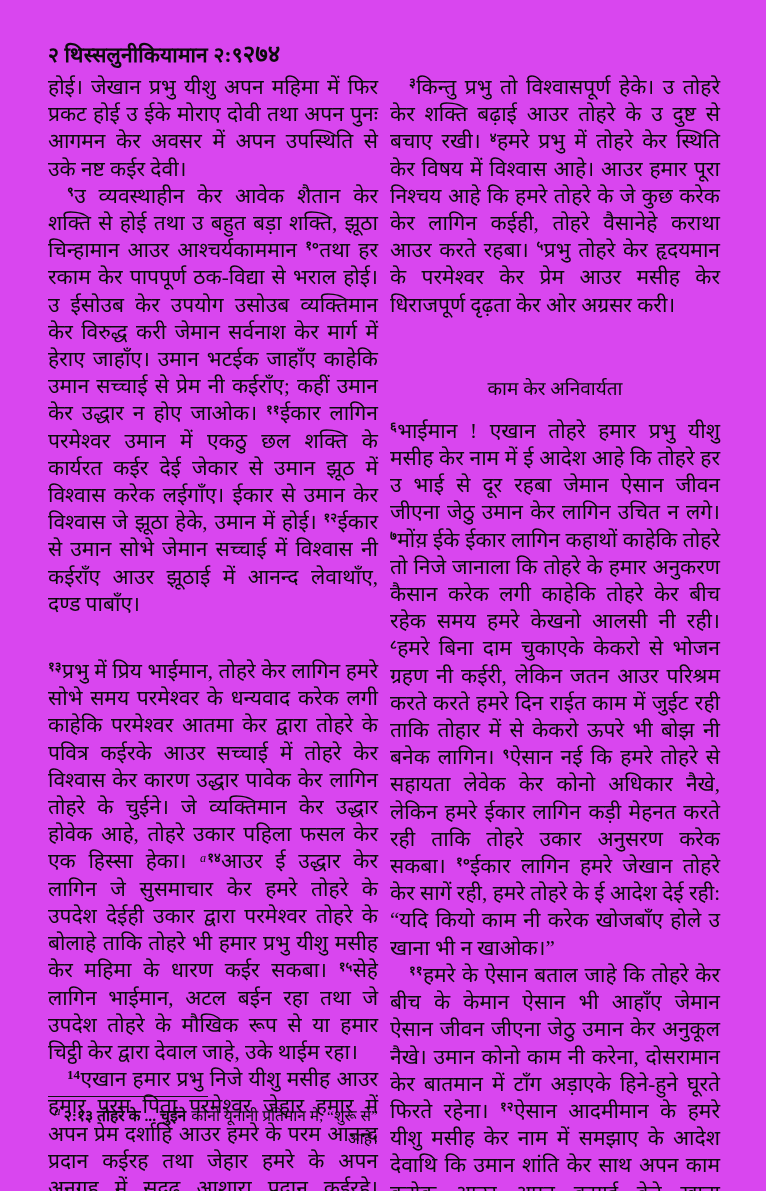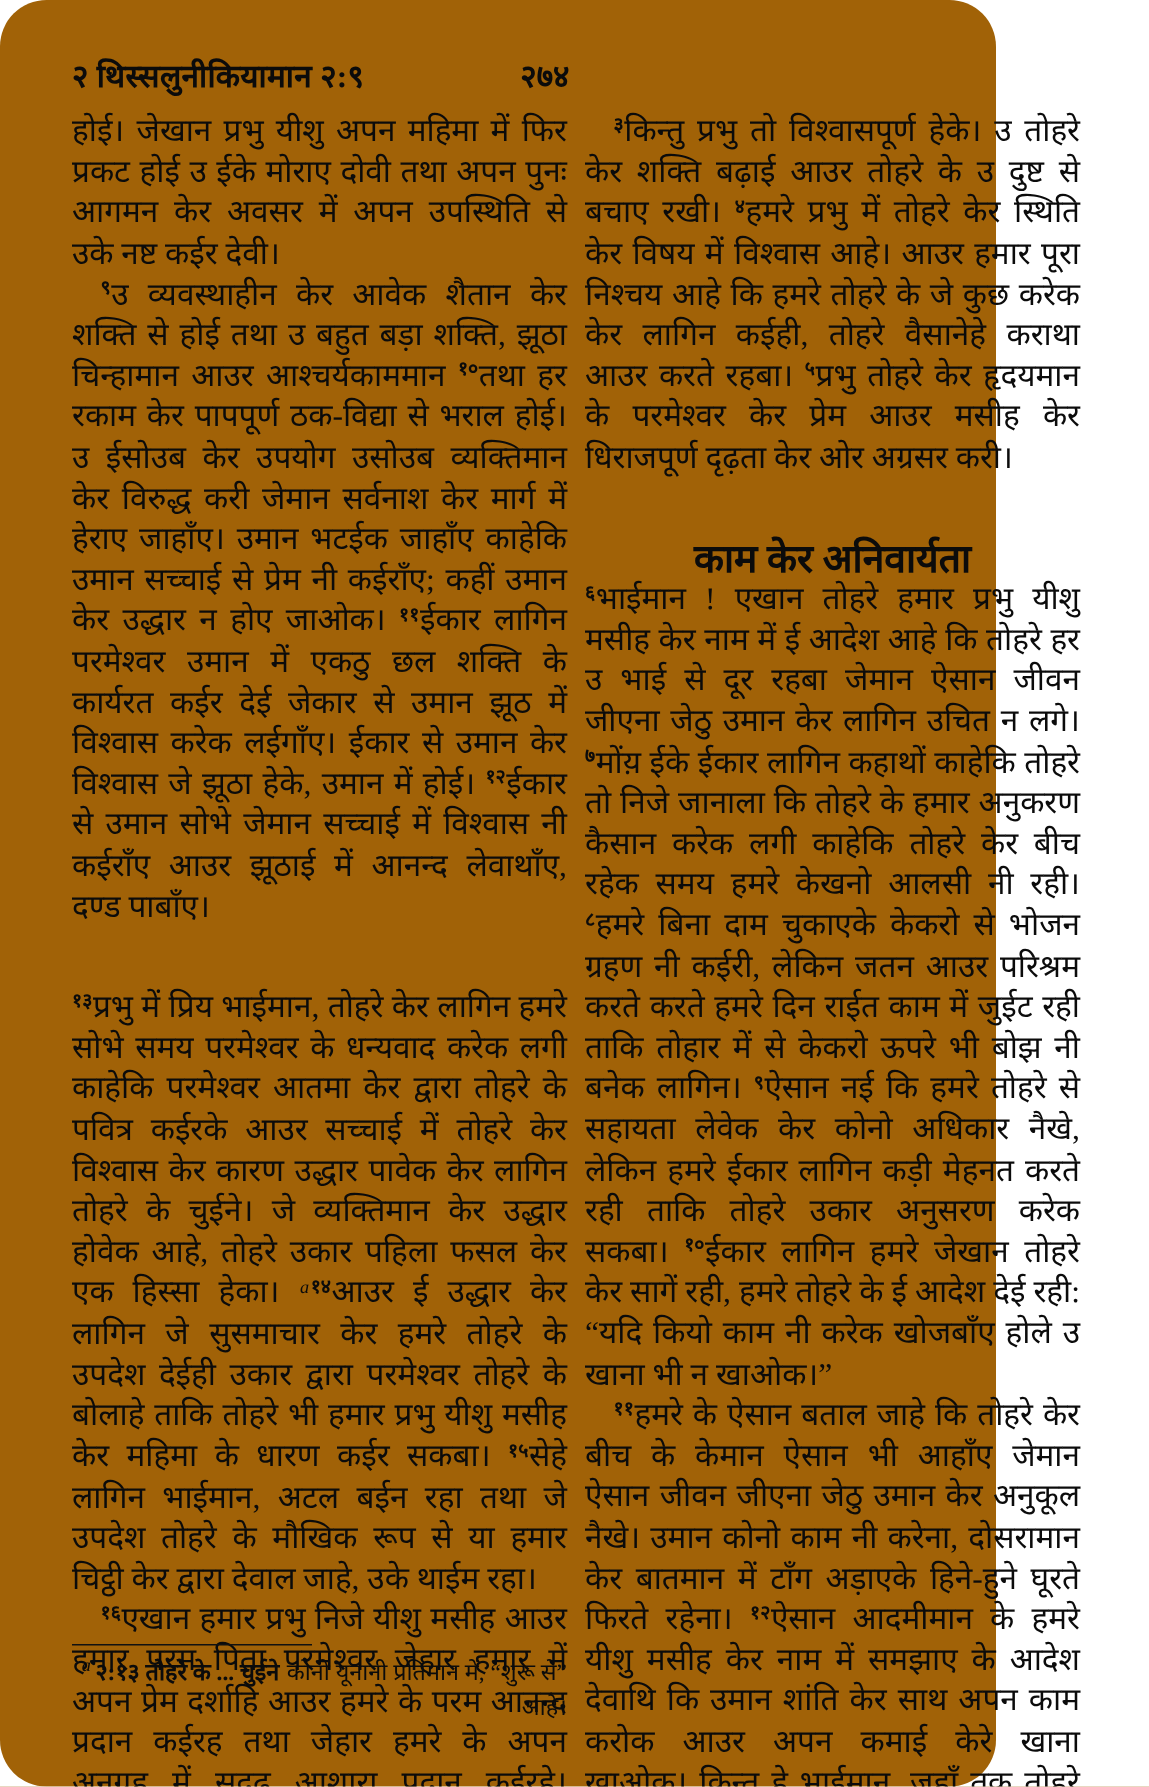--- a/index.html
+++ b/index.html
@@ -13,46 +13,44 @@
     height: 1191px;
     font-family: "Liberation Serif", "DejaVu Serif", serif;
     color: #0b0b0b;
     position: relative;
     overflow: hidden;
   }
 
   .page {
     position: absolute;
     left: 0; top: 0;
-    width: 664px;
+    width: 766px;
     height: 1191px;
-    background: #a16207;
-    border-radius: 31px;
+    background: #d946ef;
   }
 
   
   .running-head {
     position: absolute;
     left: 48px;
     top: 36px;
     width: 672px;
     height: 32px;
     display: flex;
     align-items: baseline;
   }
   .rh-book {
     font-size: 21px;
     font-weight: bold;
     letter-spacing: 0.2px;
     white-space: nowrap;
   }
   .rh-folio {
-    font-size: 21px;
+    font-size: 24px;
     font-weight: bold;
-    margin-left: 104px;
     white-space: nowrap;
   }
 
   
   .columns {
     position: absolute;
     left: 48px;
     top: 74px;
     width: 672px;
     height: 1010px;
@@ -87,23 +85,23 @@
   }
   sup.fn {
     font-size: 0.58em;
     vertical-align: 0.55em;
     line-height: 0;
     font-style: italic;
     margin: 0 1px;
   }
 
   h2.section {
-    margin: 0;
-    font-size: 26px;
-    font-weight: bold;
+    margin: 16px;
+    font-size: 19px;
+    font-weight: normal;
     text-align: center;
     line-height: 27px;
   }
 
   .spacer-lg { height: 40px; }
   .spacer-md { height: 28px; }
 
   
   .footnote-area {
     position: absolute;
@@ -147,21 +145,21 @@
     <span class="rh-book">२ थिस्सलुनीकियामान २:९</span>
     <span class="rh-folio">२७४</span>
   </div>
 
   <div class="columns">
     <div class="col col-left" id="col-left">
         <p class="verse">होई। जेखान प्रभु यीशु अपन महिमा में फिर प्रकट होई उ ईके मोराए दोवी तथा अपन पुनः आगमन केर अवसर में अपन उपस्थिति से उके नष्ट कईर देवी।</p>
         <p class="verse indent"><sup class="vn">९</sup>उ व्यवस्थाहीन केर आवेक शैतान केर शक्ति से होई तथा उ बहुत बड़ा शक्ति, झूठा चिन्हामान आउर आश्चर्यकाममान <sup class="vn">१०</sup>तथा हर रकाम केर पापपूर्ण ठक-विद्या से भराल होई। उ ईसोउब केर उपयोग उसोउब व्यक्तिमान केर विरुद्ध करी जेमान सर्वनाश केर मार्ग में हेराए जाहाँए। उमान भटईक जाहाँए काहेकि उमान सच्चाई से प्रेम नी कईराँए; कहीं उमान केर उद्धार न होए जाओक। <sup class="vn">११</sup>ईकार लागिन परमेश्वर उमान में एकठु छल शक्ति के कार्यरत कईर देई जेकार से उमान झूठ में विश्वास करेक लईगाँए। ईकार से उमान केर विश्वास जे झूठा हेके, उमान में होई। <sup class="vn">१२</sup>ईकार से उमान सोभे जेमान सच्चाई में विश्वास नी कईराँए आउर झूठाई में आनन्द लेवाथाँए, दण्ड पाबाँए।</p>
         <div class="spacer-lg"></div>
         <p class="verse"><sup class="vn">१३</sup>प्रभु में प्रिय भाईमान, तोहरे केर लागिन हमरे सोभे समय परमेश्वर के धन्यवाद करेक लगी काहेकि परमेश्वर आतमा केर द्वारा तोहरे के पवित्र कईरके आउर सच्चाई में तोहरे केर विश्वास केर कारण उद्धार पावेक केर लागिन तोहरे के चुईने। जे व्यक्तिमान केर उद्धार होवेक आहे, तोहरे उकार पहिला फसल केर एक हिस्सा हेका। <sup class="fn">a</sup><sup class="vn">१४</sup>आउर ई उद्धार केर लागिन जे सुसमाचार केर हमरे तोहरे के उपदेश देईही उकार द्वारा परमेश्वर तोहरे के बोलाहे ताकि तोहरे भी हमार प्रभु यीशु मसीह केर महिमा के धारण कईर सकबा। <sup class="vn">१५</sup>सेहे लागिन भाईमान, अटल बईन रहा तथा जे उपदेश तोहरे के मौखिक रूप से या हमार चिट्ठी केर द्वारा देवाल जाहे, उके थाईम रहा।</p>
-        <p class="verse indent"><sup class="vn">१६</sup>एखान हमार प्रभु निजे यीशु मसीह आउर हमार परम पिता परमेश्वर जेहार हमार में अपन प्रेम दर्शाहि आउर हमरे के परम आनन्द प्रदान कईरह तथा जेहार हमरे के अपन अनुग्रह में सुदृढ़ आशारा प्रदान कईरहे। <sup class="vn">15</sup>तोहरे केर हृदयमान के आनन्द देओक आउर हर अच्छा बात में जेके तोहरे कहाला या कराला, तोहरे के सुदृढ़ बनाओक।</p>
+        <p class="verse indent"><sup class="vn">14</sup>एखान हमार प्रभु निजे यीशु मसीह आउर हमार परम पिता परमेश्वर जेहार हमार में अपन प्रेम दर्शाहि आउर हमरे के परम आनन्द प्रदान कईरह तथा जेहार हमरे के अपन अनुग्रह में सुदृढ़ आशारा प्रदान कईरहे। <sup class="vn">15</sup>तोहरे केर हृदयमान के आनन्द देओक आउर हर अच्छा बात में जेके तोहरे कहाला या कराला, तोहरे के सुदृढ़ बनाओक।</p>
         <div class="spacer-md"></div>
       </div>
     <div class="col col-right" id="col-right">
         <p class="verse indent"><sup class="vn">३</sup>किन्तु प्रभु तो विश्वासपूर्ण हेके। उ तोहरे केर शक्ति बढ़ाई आउर तोहरे के उ दुष्ट से बचाए रखी। <sup class="vn">४</sup>हमरे प्रभु में तोहरे केर स्थिति केर विषय में विश्वास आहे। आउर हमार पूरा निश्चय आहे कि हमरे तोहरे के जे कुछ करेक केर लागिन कईही, तोहरे वैसानेहे कराथा आउर करते रहबा। <sup class="vn">५</sup>प्रभु तोहरे केर हृदयमान के परमेश्वर केर प्रेम आउर मसीह केर धिराजपूर्ण दृढ़ता केर ओर अग्रसर करी।</p>
         <div class="spacer-lg"></div>
         <h2 class="section">काम केर अनिवार्यता</h2>
         <p class="verse"><sup class="vn">६</sup>भाईमान ! एखान तोहरे हमार प्रभु यीशु मसीह केर नाम में ई आदेश आहे कि तोहरे हर उ भाई से दूर रहबा जेमान ऐसान जीवन जीएना जेठु उमान केर लागिन उचित न लगे। <sup class="vn">७</sup>मोंय़ ईके ईकार लागिन कहाथों काहेकि तोहरे तो निजे जानाला कि तोहरे के हमार अनुकरण कैसान करेक लगी काहेकि तोहरे केर बीच रहेक समय हमरे केखनो आलसी नी रही। <sup class="vn">८</sup>हमरे बिना दाम चुकाएके केकरो से भोजन ग्रहण नी कईरी, लेकिन जतन आउर परिश्रम करते करते हमरे दिन राईत काम में जुईट रही ताकि तोहार में से केकरो ऊपरे भी बोझ नी बनेक लागिन। <sup class="vn">९</sup>ऐसान नई कि हमरे तोहरे से सहायता लेवेक केर कोनो अधिकार नैखे, लेकिन हमरे ईकार लागिन कड़ी मेहनत करते रही ताकि तोहरे उकार अनुसरण करेक सकबा। <sup class="vn">१०</sup>ईकार लागिन हमरे जेखान तोहरे केर सागें रही, हमरे तोहरे के ई आदेश देई रही: “यदि कियो काम नी करेक खोजबाँए होले उ खाना भी न खाओक।”</p>
         <p class="verse indent"><sup class="vn">११</sup>हमरे के ऐसान बताल जाहे कि तोहरे केर बीच के केमान ऐसान भी आहाँए जेमान ऐसान जीवन जीएना जेठु उमान केर अनुकूल नैखे। उमान कोनो काम नी करेना, दोसरामान केर बातमान में टाँग अड़ाएके हिने-हुने घूरते फिरते रहेना। <sup class="vn">१२</sup>ऐसान आदमीमान के हमरे यीशु मसीह केर नाम में समझाए के आदेश देवाथि कि उमान शांति केर साथ अपन काम करोक आउर अपन कमाई केरे खाना खाओक। किन्तु हे भाईमान, जहाँ तक तोहरे केर बात हेके, भलागिन करते करते केखनों न थकबा।</p>
       </div>
   </div>

